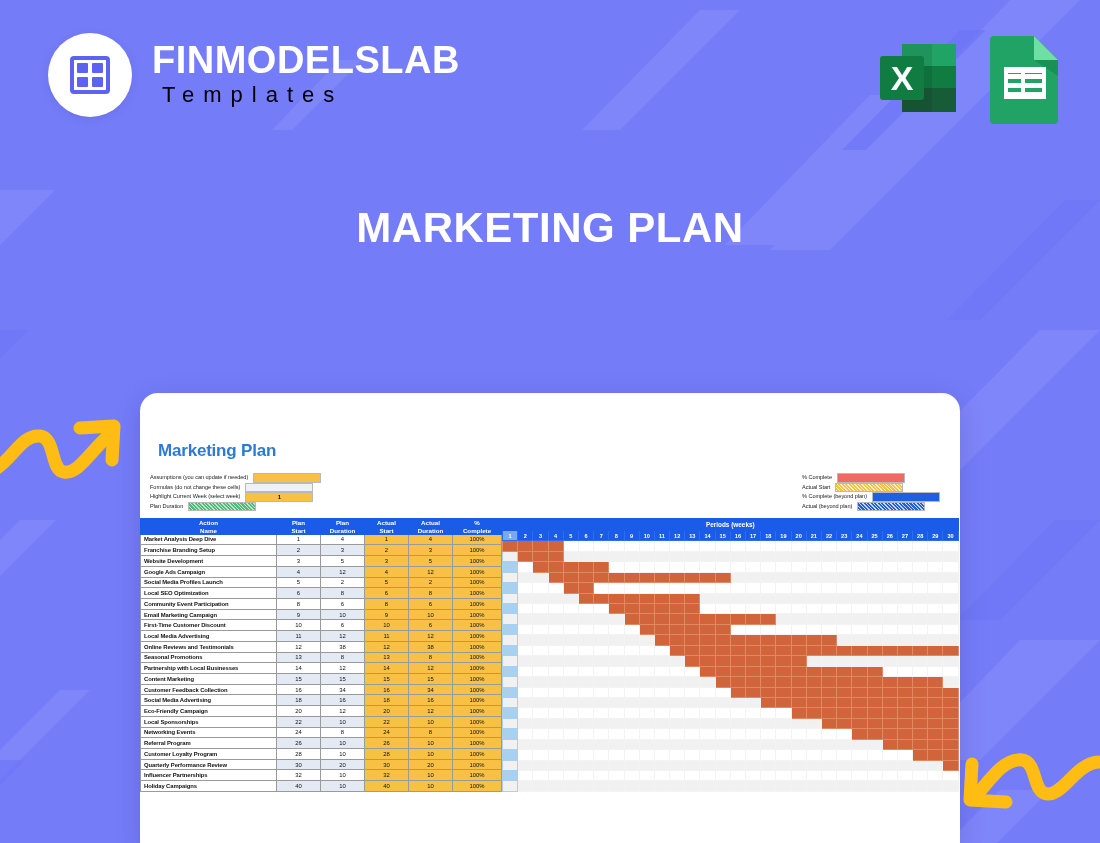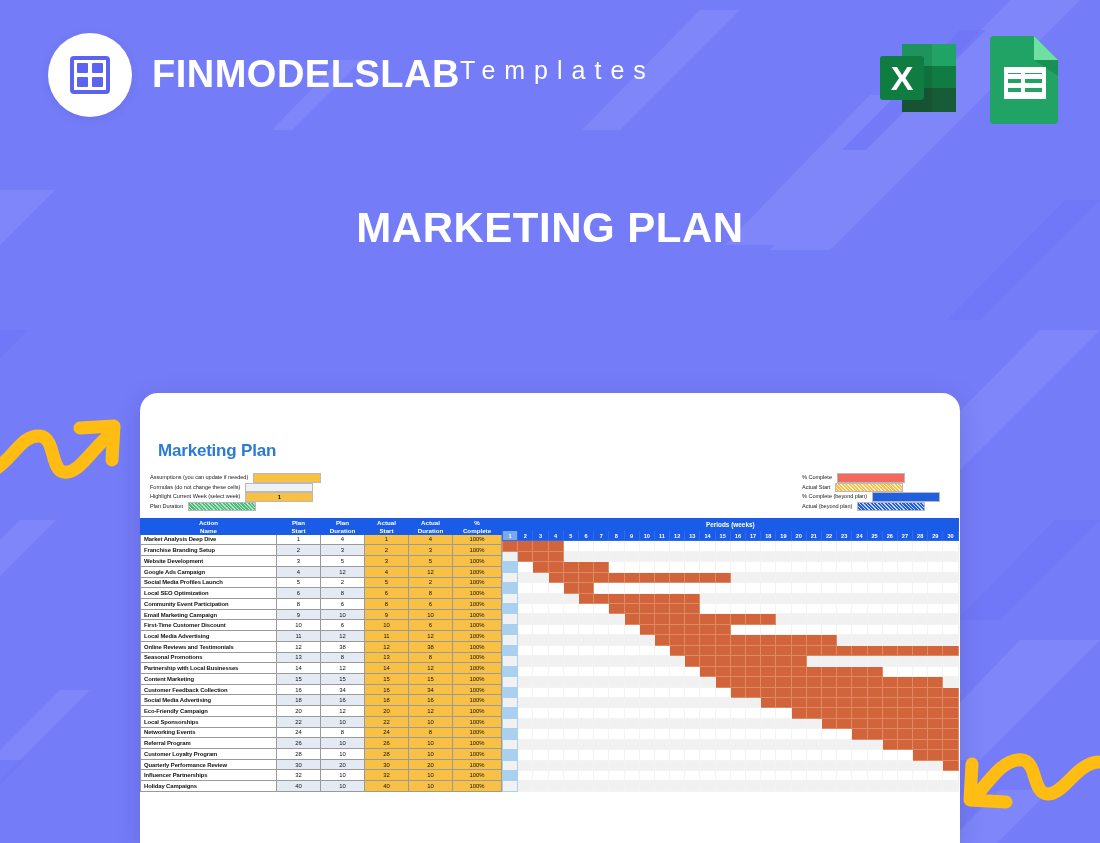--- a/index.html
+++ b/index.html
@@ -23,26 +23,26 @@
   }
   .brand-mark .grid-glyph { width: 40px; height: 38px; position: relative; }
   .brand-mark .grid-glyph .frame {
     position: absolute; inset: 0; border: 4px solid #5b63f0; border-radius: 4px;
   }
   .brand-mark .grid-glyph .cells {
     position: absolute; inset: 7px; display: grid;
     grid-template-columns: 1fr 1fr; grid-template-rows: 1fr 1fr; gap: 4px;
   }
   .brand-mark .grid-glyph .cells i { background: #5b63f0; border-radius: 1px; display: block; }
-  .brand-text { display: flex; flex-direction: row; }
+  .brand-text { display: flex; flex-direction: column; }
   .brand-name {
     color: #fff; font-weight: bold; font-size: 38px; letter-spacing: .5px; line-height: 1.05;
   }
   .brand-sub {
-    color: #ffffff; font-size: 25px; letter-spacing: 9px; line-height: 1.25; font-weight: 300;
+    color: #000000; font-size: 22px; letter-spacing: 9px; line-height: 1.25; font-weight: 300; margin-left: 10px;
   }
 
   .app-icons { position: absolute; right: 30px; top: 30px; display: flex; gap: 14px; align-items: flex-start; }
 
   
   .titles { position: absolute; left: 0; right: 0; top: 190px; text-align: center; }
   .title-1 {
     color: #fff; font-size: 42px; font-weight: bold; letter-spacing: -.5px; line-height: 1.25;
   }
   .title-2 {

